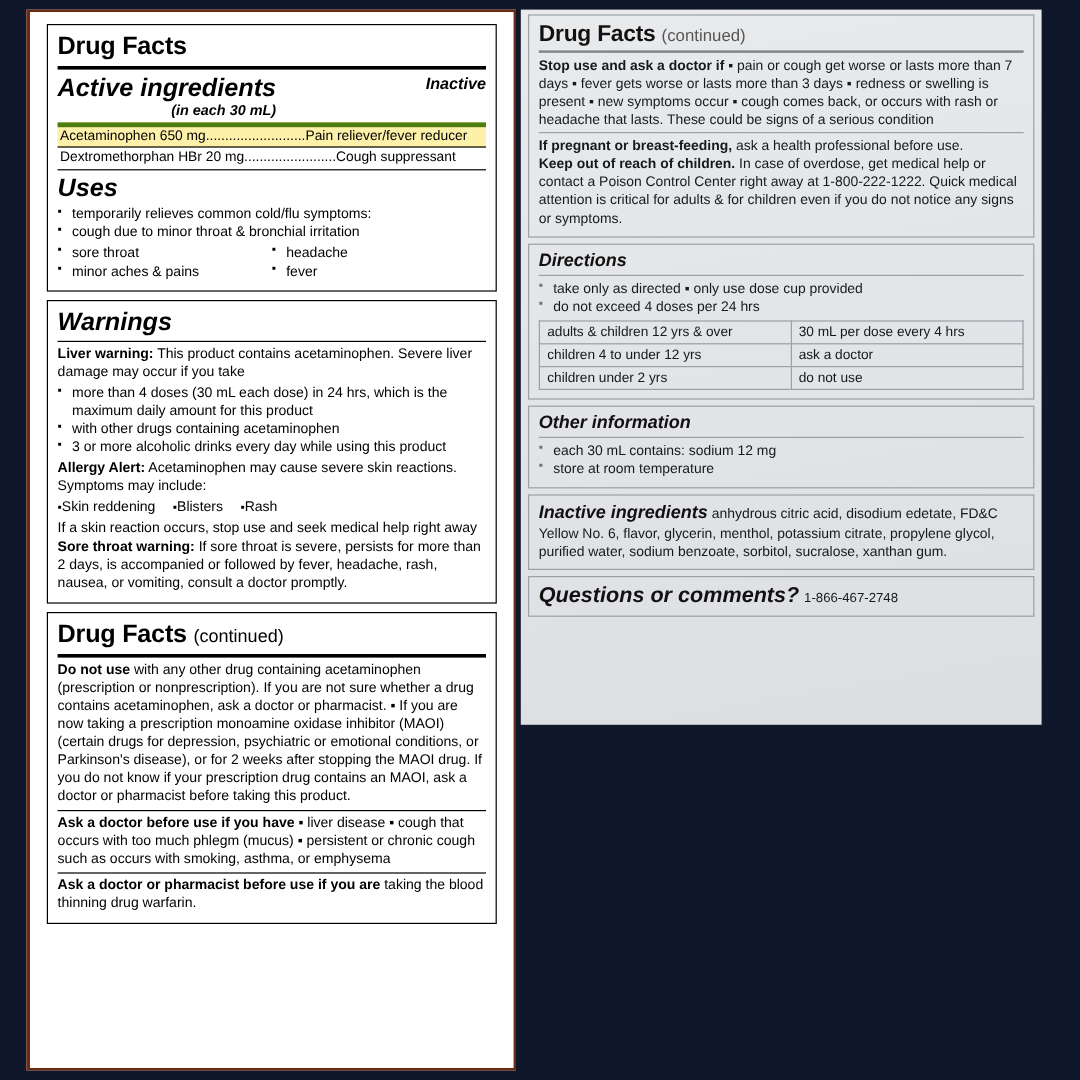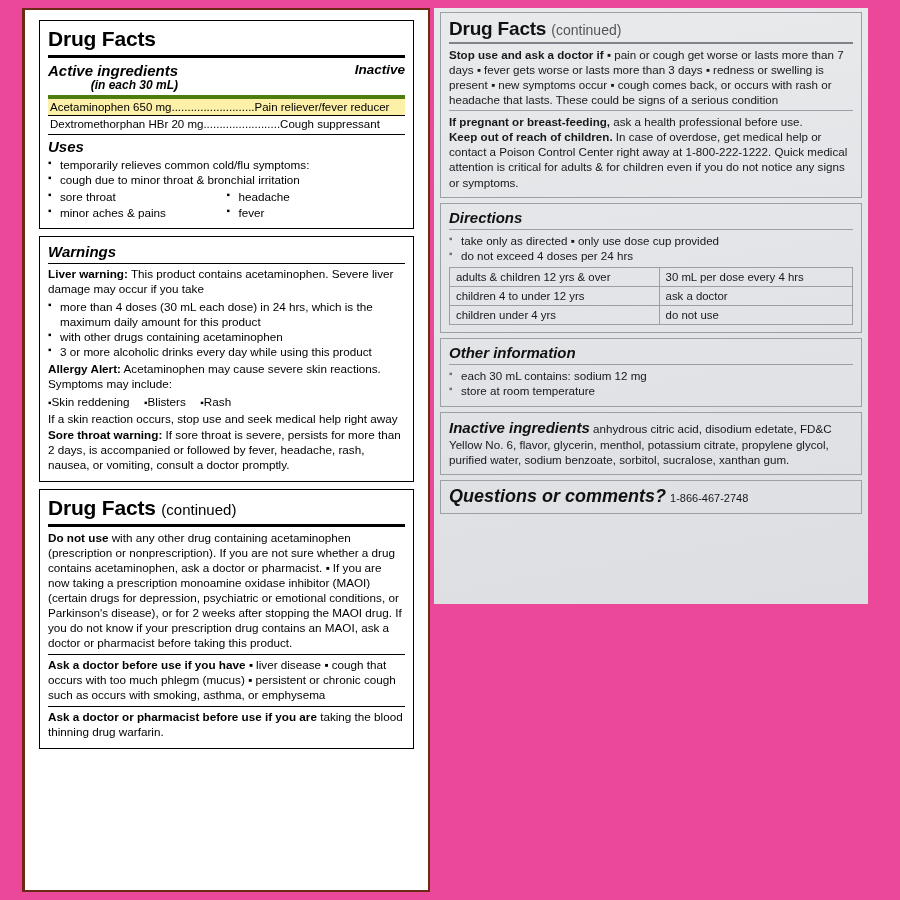--- a/index.html
+++ b/index.html
@@ -5,21 +5,21 @@
   * { box-sizing: border-box; }
   html, body {
     margin: 0; padding: 0;
     width: 900px; height: 900px;
     background: #ffffff;
     font-family: "Liberation Sans", sans-serif;
   }
   #page {
     position: relative;
     width: 900px; height: 900px;
-    background: #ec4899;
+    background: #0f172a;
     overflow: hidden;
   }
 
   
   .left-panel {
     position: absolute;
     left: 22px; top: 8px;
     width: 408px; height: 884px;
     background: #ffffff;
     border: 2px solid #6b2a14;
@@ -46,21 +46,21 @@
   }
   h1.df-title .cont {
     font-size: 15px;
     font-weight: normal;
     letter-spacing: 0;
   }
   .rule-thick { border-bottom: 3px solid #000; margin: 3px 0 4px 0; }
   .rule-thin  { border-bottom: 1px solid #000; margin: 3px 0 3px 0; }
 
   .sec-head {
-    font-size: 15px;
+    font-size: 21px;
     font-weight: bold;
     font-style: italic;
     margin: 0;
     color: #000;
   }
   .ai-row {
     display: flex; justify-content: space-between; align-items: flex-start;
   }
   .ai-sub {
     font-size: 12px; font-weight: bold; font-style: italic; margin-top: -1px; text-align: right;
@@ -249,21 +249,21 @@
         <tbody>
             <tr>
           <td class="c1">adults &amp; children 12 yrs &amp; over</td>
           <td>30 mL per dose every 4 hrs</td>
         </tr>
         <tr>
           <td class="c1">children 4 to under 12 yrs</td>
           <td>ask a doctor</td>
         </tr>
         <tr>
-          <td class="c1">children under 4 yrs</td>
+          <td class="c1">children under 2 yrs</td>
           <td>do not use</td>
         </tr>
       </tbody>
         </table>
     </div>
 
     <div class="rbox">
       <div class="r-sec-head">Other information</div>
       <div class="r-rule-thin"></div>
       <ul class="r-bl">

